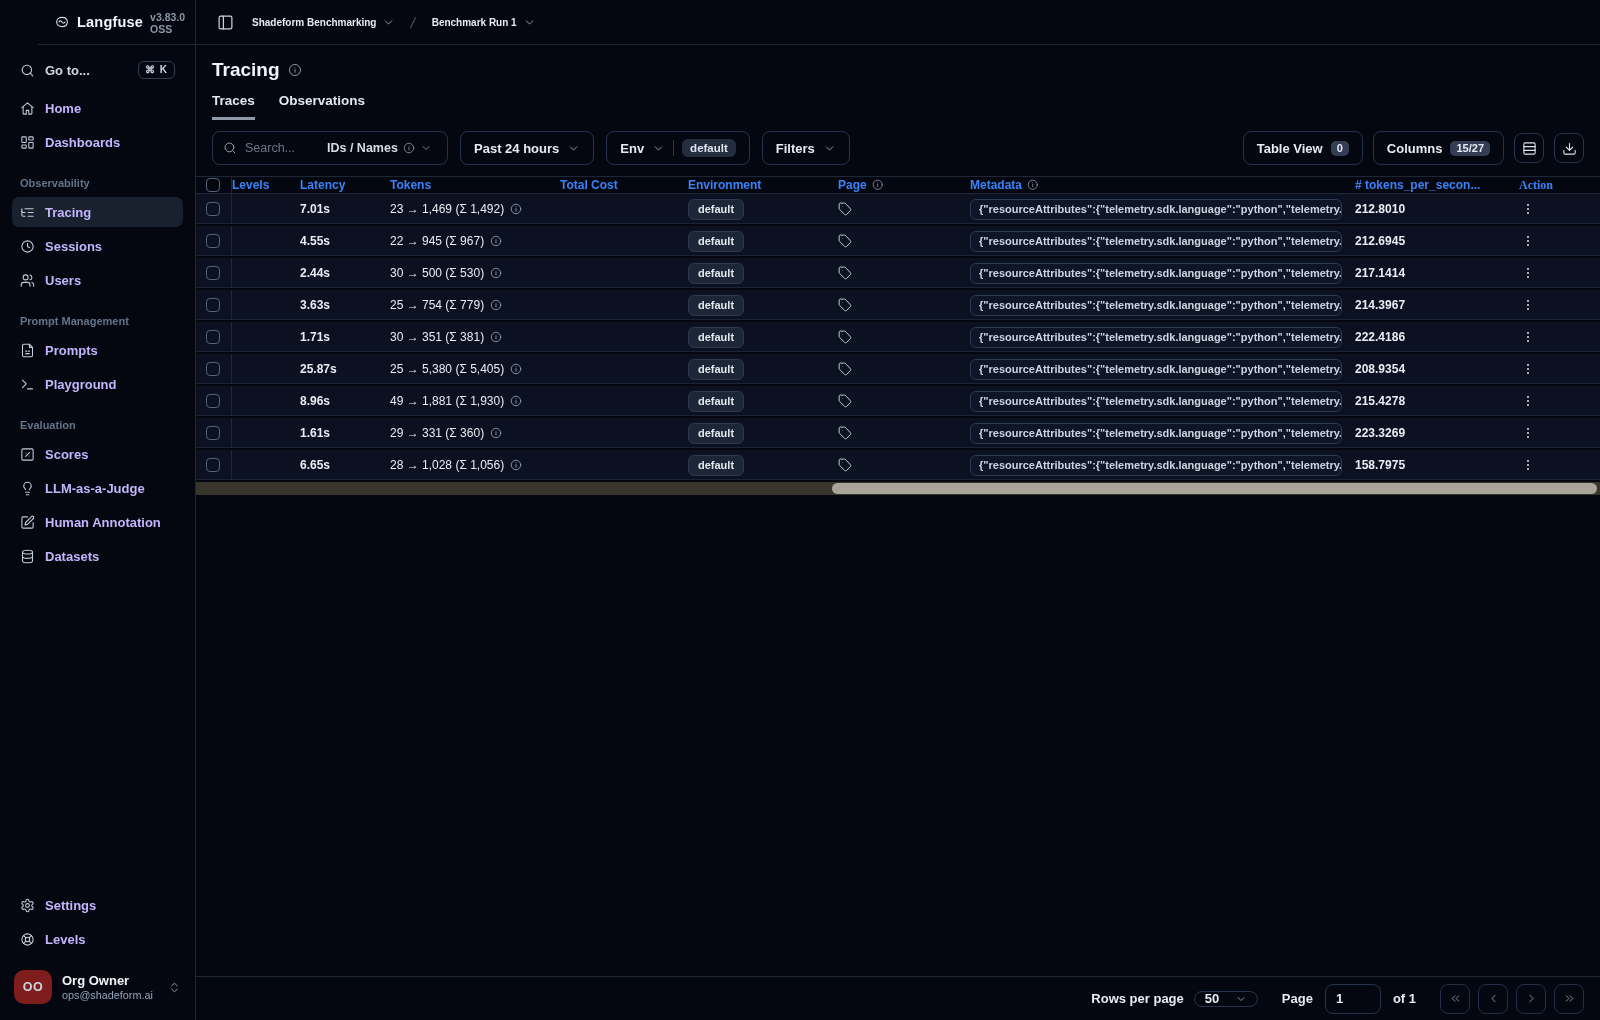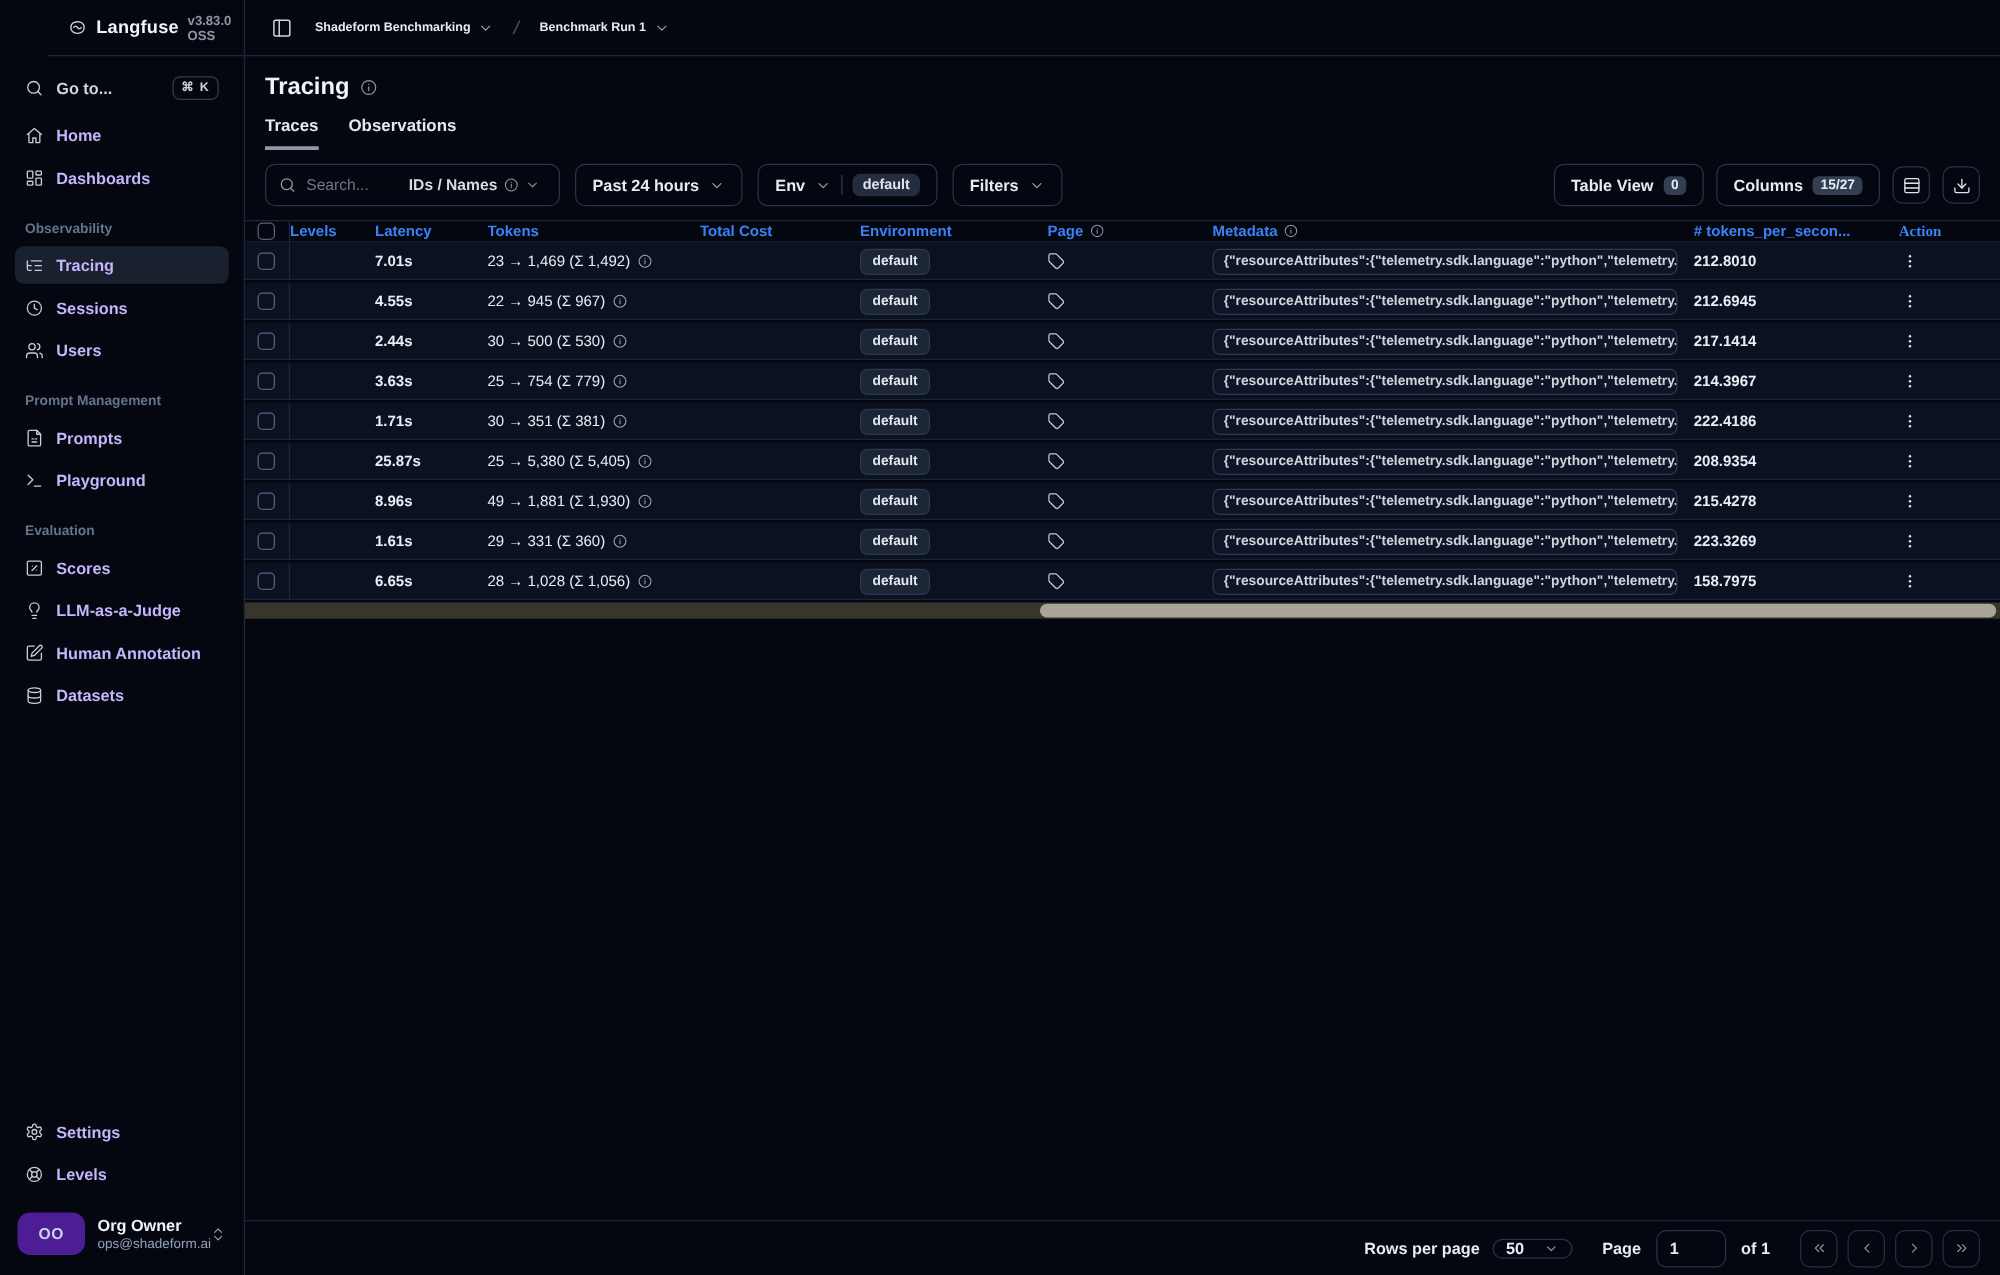--- a/index.html
+++ b/index.html
@@ -20,21 +20,21 @@
   .side-nav { flex:1; display:flex; flex-direction:column; padding:10px 12px 0 12px; overflow:hidden; }
   .nav-item { display:flex; align-items:center; gap:10px; height:30px; padding:0 8px; border-radius:7px; font-size:13px; font-weight:600; color:#c4b5fd; cursor:pointer; flex:none; margin-bottom:4px; }
   .nav-item .icon { width:15px; height:15px; color:#c4cdd9; }
   .nav-item.active { background:#19202e; }
   .nav-item.goto { color:#cfd6e0; margin-bottom:8px; }
   .nav-item.goto .lbl { flex:1; }
   kbd.shortcut { border:1px solid #323d52; border-radius:6px; padding:2px 6px 3px; font-size:10px; font-weight:700; color:#cbd5e1; font-family:"Liberation Sans",sans-serif; letter-spacing:1px; }
   .section-title { font-size:11px; font-weight:700; color:#64748b; padding:0 8px; margin:16px 0 8px; flex:none; }
   .side-spacer { flex:1; }
   .user-row { flex:none; display:flex; align-items:center; gap:10px; padding:12px 14px 16px; }
-  .avatar { width:54px; height:34px; border-radius:10px; background:#4c1d95; display:flex; align-items:center; justify-content:center; font-size:12.5px; font-weight:700; color:#cbd5e1; letter-spacing:.5px; flex:none; }
+  .avatar { width:38px; height:34px; border-radius:10px; background:#7f1d1d; display:flex; align-items:center; justify-content:center; font-size:12.5px; font-weight:700; color:#cbd5e1; letter-spacing:.5px; flex:none; }
   .user-meta { flex:1; min-width:0; }
   .user-name { font-size:13px; font-weight:700; color:#f1f5f9; }
   .user-email { font-size:10.8px; color:#94a3b8; margin-top:1px; white-space:nowrap; }
   .user-caret { color:#9aa4b2; }
 
   
   .main { flex:1; min-width:0; display:flex; flex-direction:column; }
   .topbar { height:45px; flex:none; border-bottom:1px solid #1d2738; display:flex; align-items:center; gap:14px; padding:0 16px; }
   .panel-btn { width:26px; height:26px; display:flex; align-items:center; justify-content:center; color:#cbd5e1; border-radius:6px; cursor:pointer; }
   .crumb { display:flex; align-items:center; gap:6px; font-size:10px; font-weight:700; color:#e7ebf3; cursor:pointer; }

